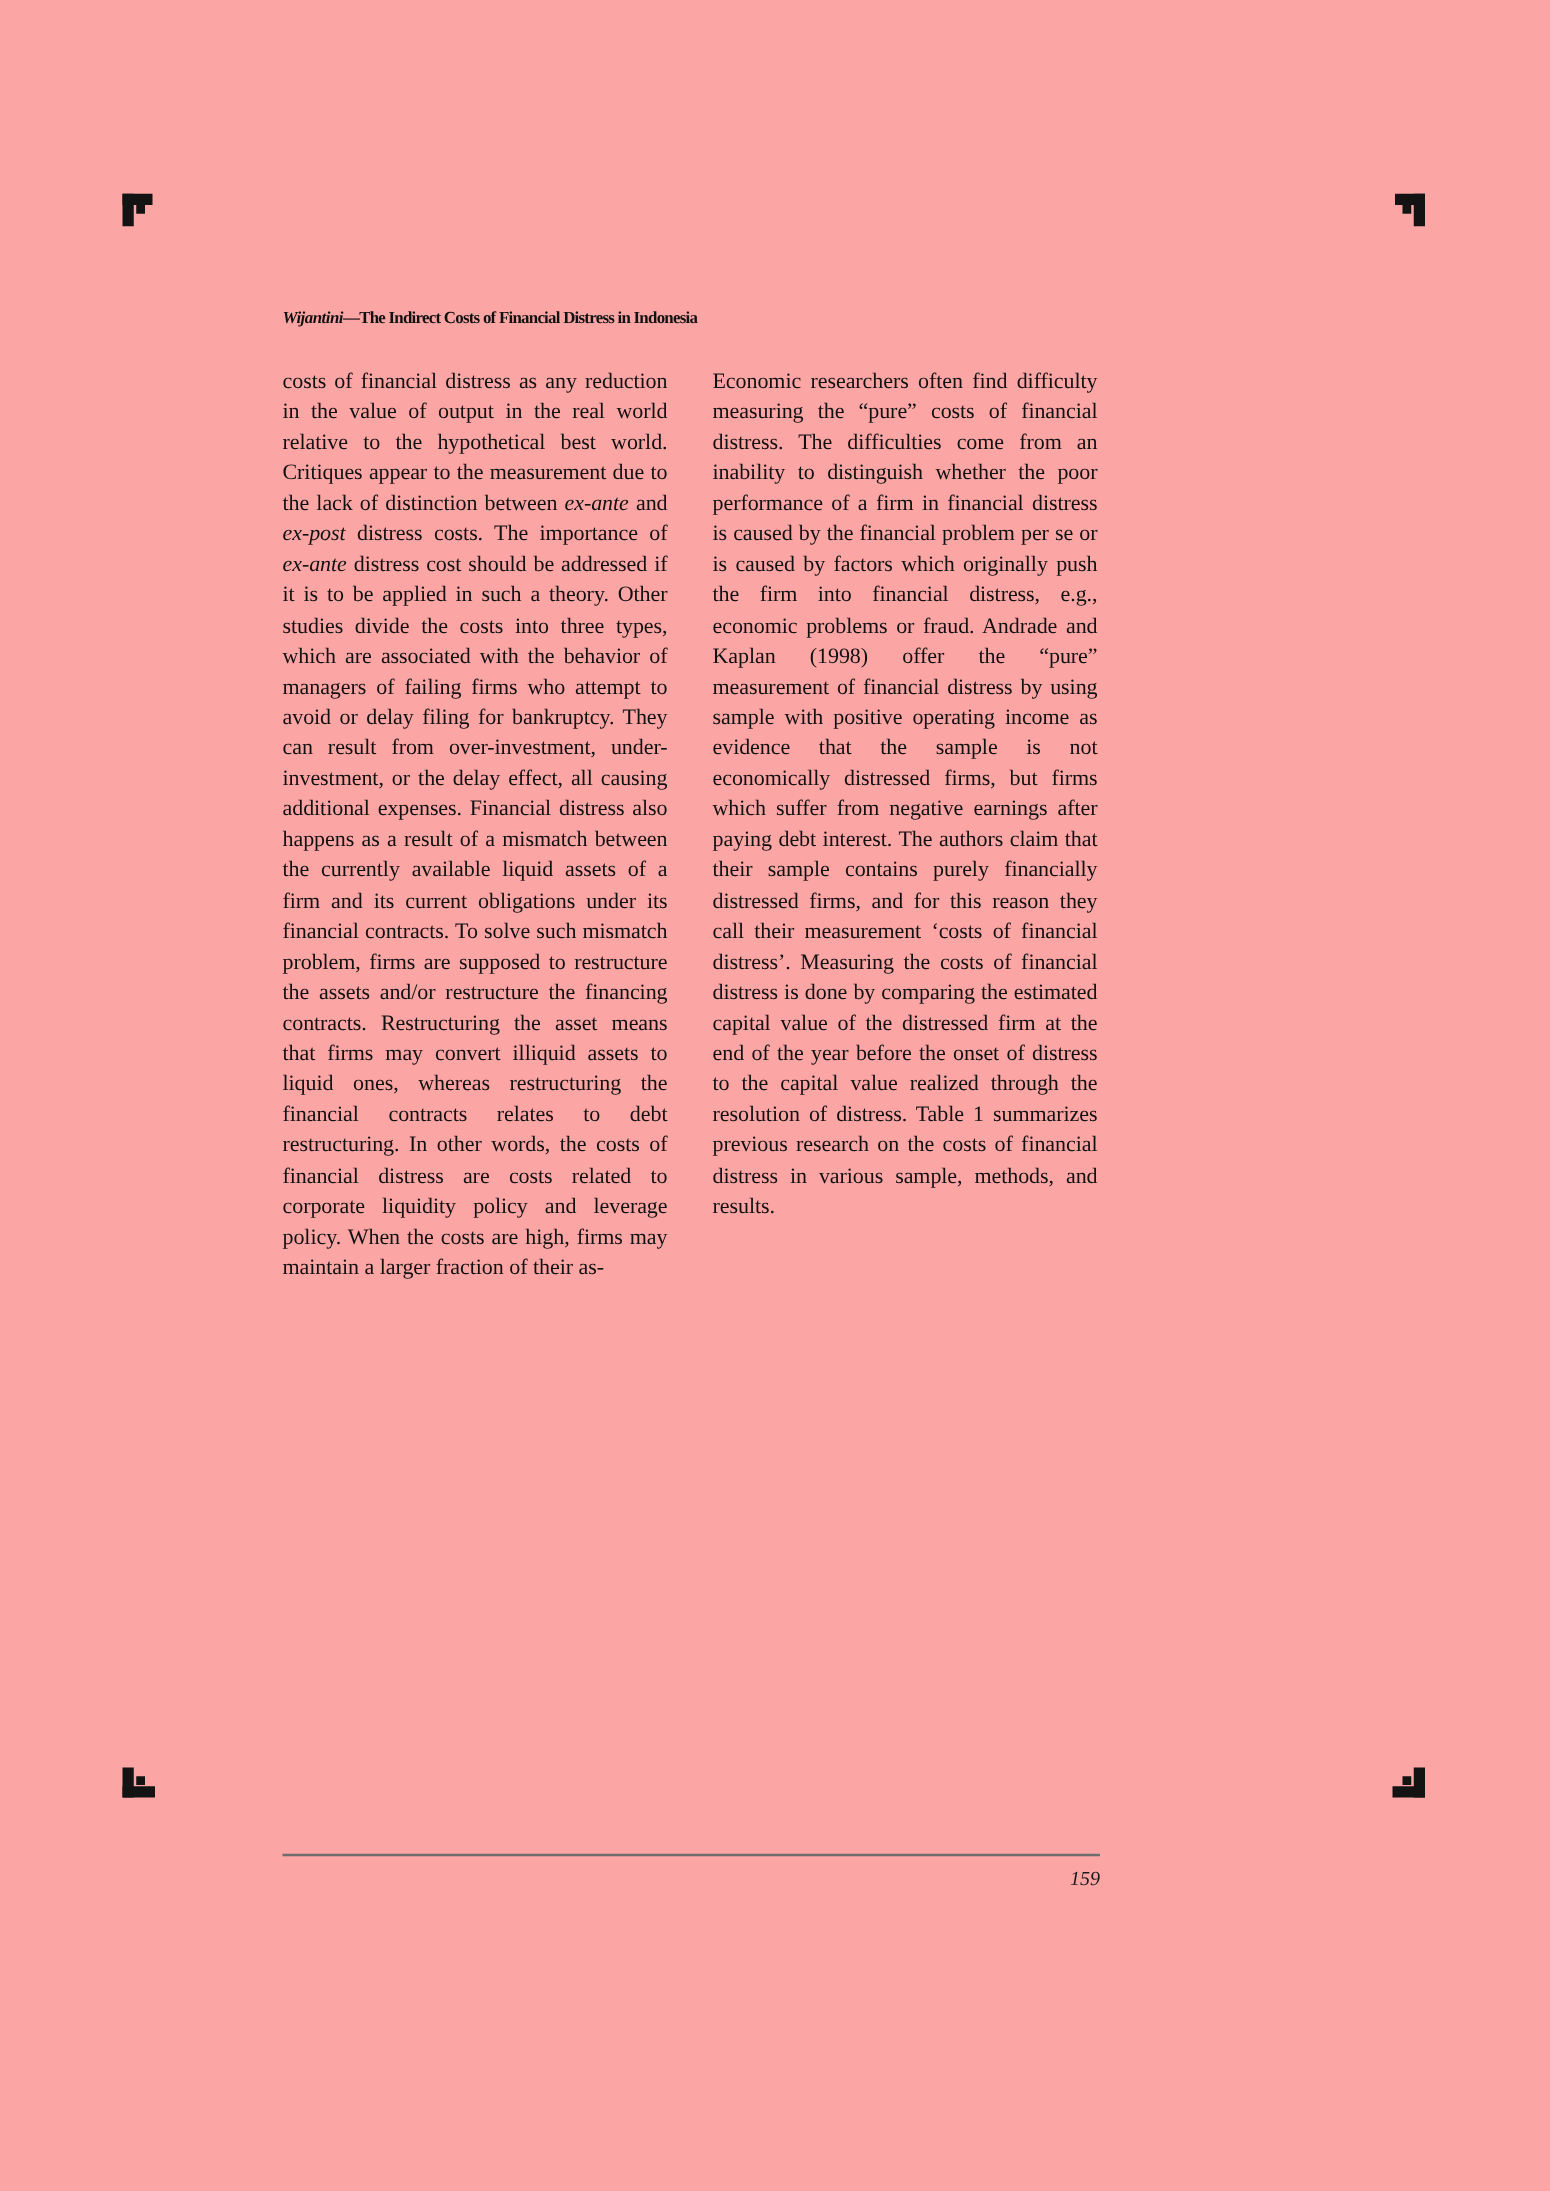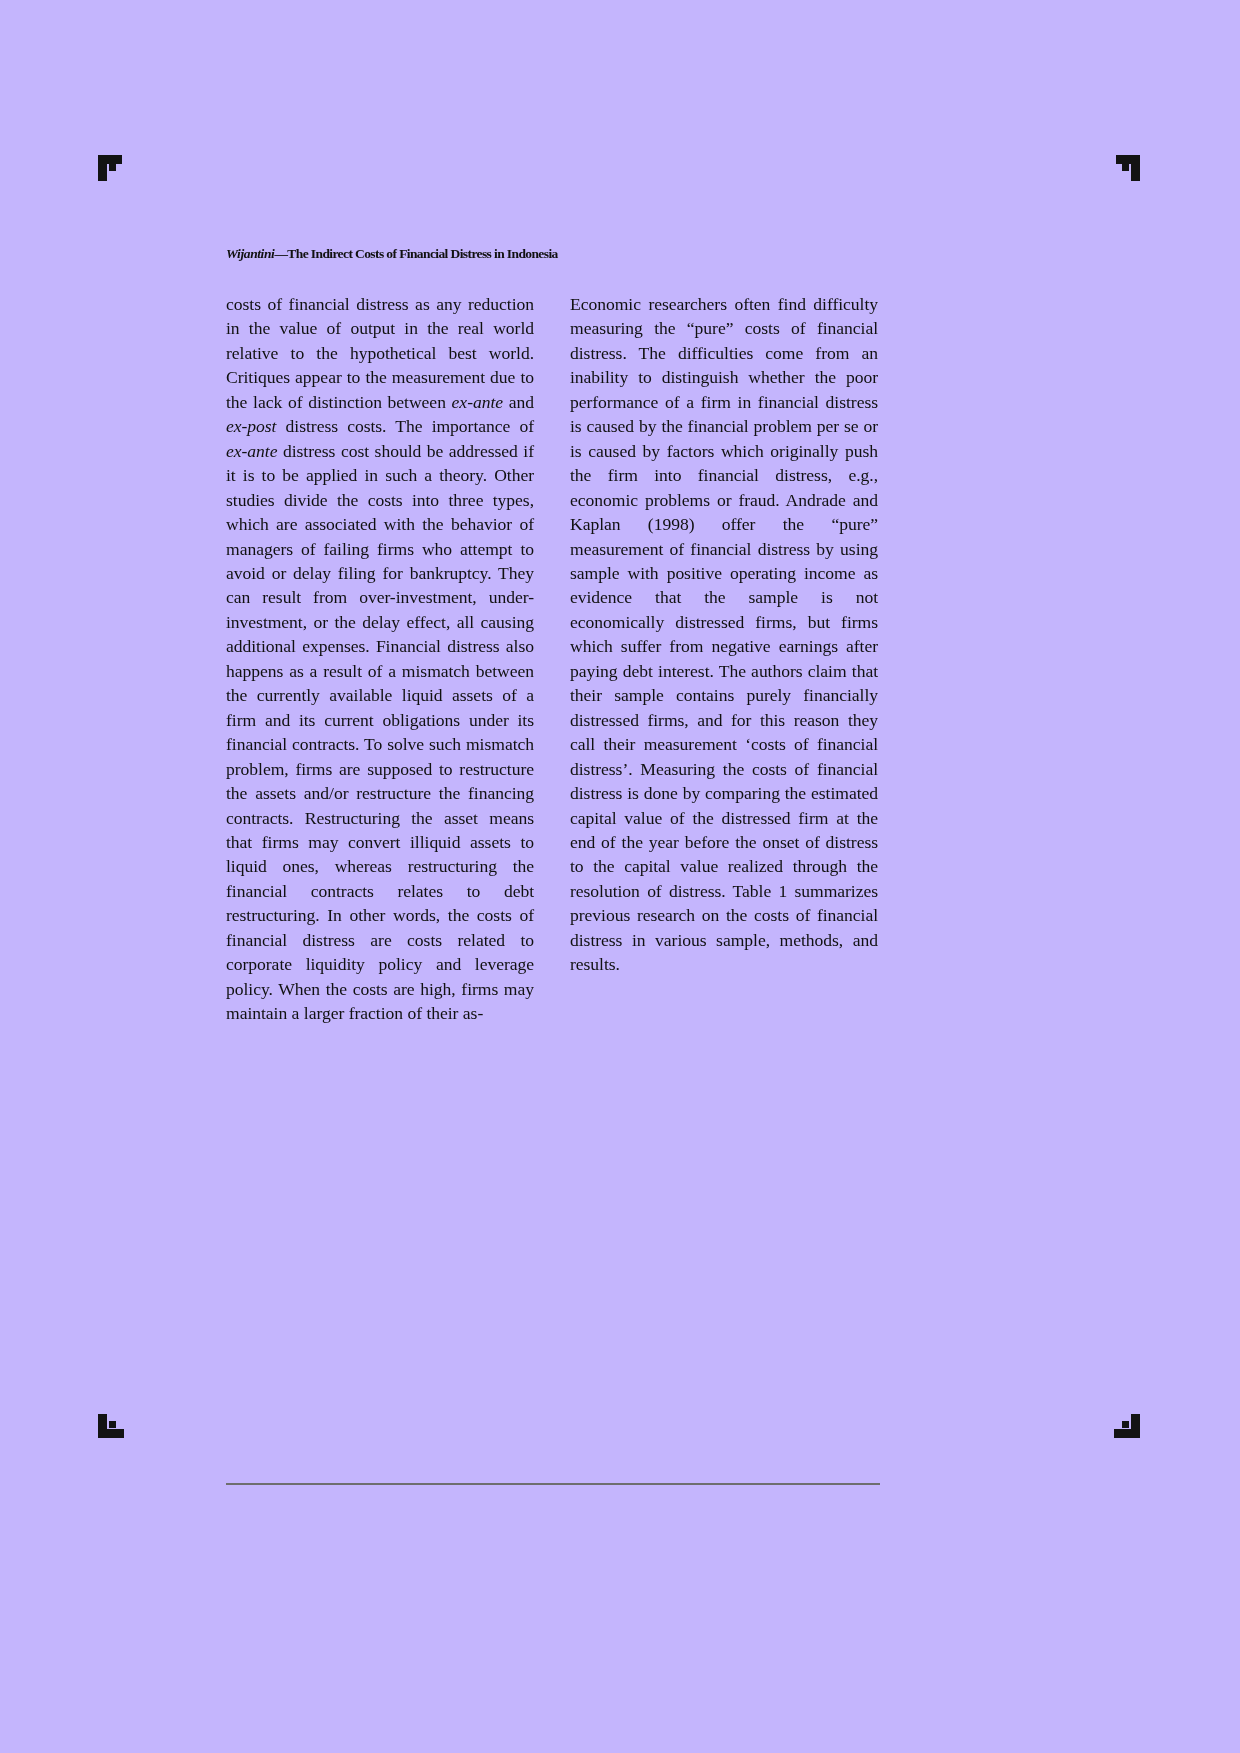--- a/index.html
+++ b/index.html
@@ -13,21 +13,21 @@
     position: relative;
     overflow: hidden;
     font-family: "Liberation Serif", "DejaVu Serif", serif;
     color: #111111;
   }
 
   
   .page-sheet {
     position: absolute;
     inset: 0;
-    background: #c4b5fd;
+    background: #fca5a5;
   }
 
   
   .crop-mark {
     position: absolute;
     width: 34px;
     height: 34px;
   }
   .crop-mark i {
     position: absolute;
@@ -175,15 +175,16 @@
       <p class="first"><span>costs of financial distress as any reduction in the value of output in the real world relative to the hypothetical best world. Critiques appear to the measurement due to the lack of distinction between </span><em class="term">ex-ante</em><span> and </span><em class="term">ex-post</em><span> distress costs. The importance of </span><em class="term">ex-ante</em><span> distress cost should be addressed if it is to be applied in such a theory. Other studies divide the costs into three types, which are associated with the behavior of managers of failing firms who attempt to avoid or delay filing for bankruptcy. They can result from over-investment, under-investment, or the delay effect, all causing additional expenses. Financial distress also happens as a result of a mismatch between the currently available liquid assets of a firm and its current obligations under its financial contracts. To solve such mismatch problem, firms are supposed to restructure the assets and/or restructure the financing contracts. Restructuring the asset means that firms may convert illiquid assets to liquid ones, whereas restructuring the financial contracts relates to debt restructuring. In other words, the costs of financial distress are costs related to corporate liquidity policy and leverage policy. When the costs are high, firms may maintain a larger fraction of their as-</span></p>
     </div>
 
     <div class="col">
       <p>Economic researchers often find difficulty measuring the “pure” costs of financial distress. The difficulties come from an inability to distinguish whether the poor performance of a firm in financial distress is caused by the financial problem per se or is caused by factors which originally push the firm into financial distress, e.g., economic problems or fraud. Andrade and Kaplan (1998) offer the “pure” measurement of financial distress by using sample with positive operating income as evidence that the sample is not economically distressed firms, but firms which suffer from negative earnings after paying debt interest. The authors claim that their sample contains purely financially distressed firms, and for this reason they call their measurement ‘costs of financial distress’. Measuring the costs of financial distress is done by comparing the estimated capital value of the distressed firm at the end of the year before the onset of distress to the capital value realized through the resolution of distress. Table 1 summarizes previous research on the costs of financial distress in various sample, methods, and results.</p>
     </div>
 
   </div>
 
   <div class="footer-rule"></div>
+  <div class="folio">159</div>
 
   <div class="scan-tint"></div>
 </div>
 
 </body></html>

